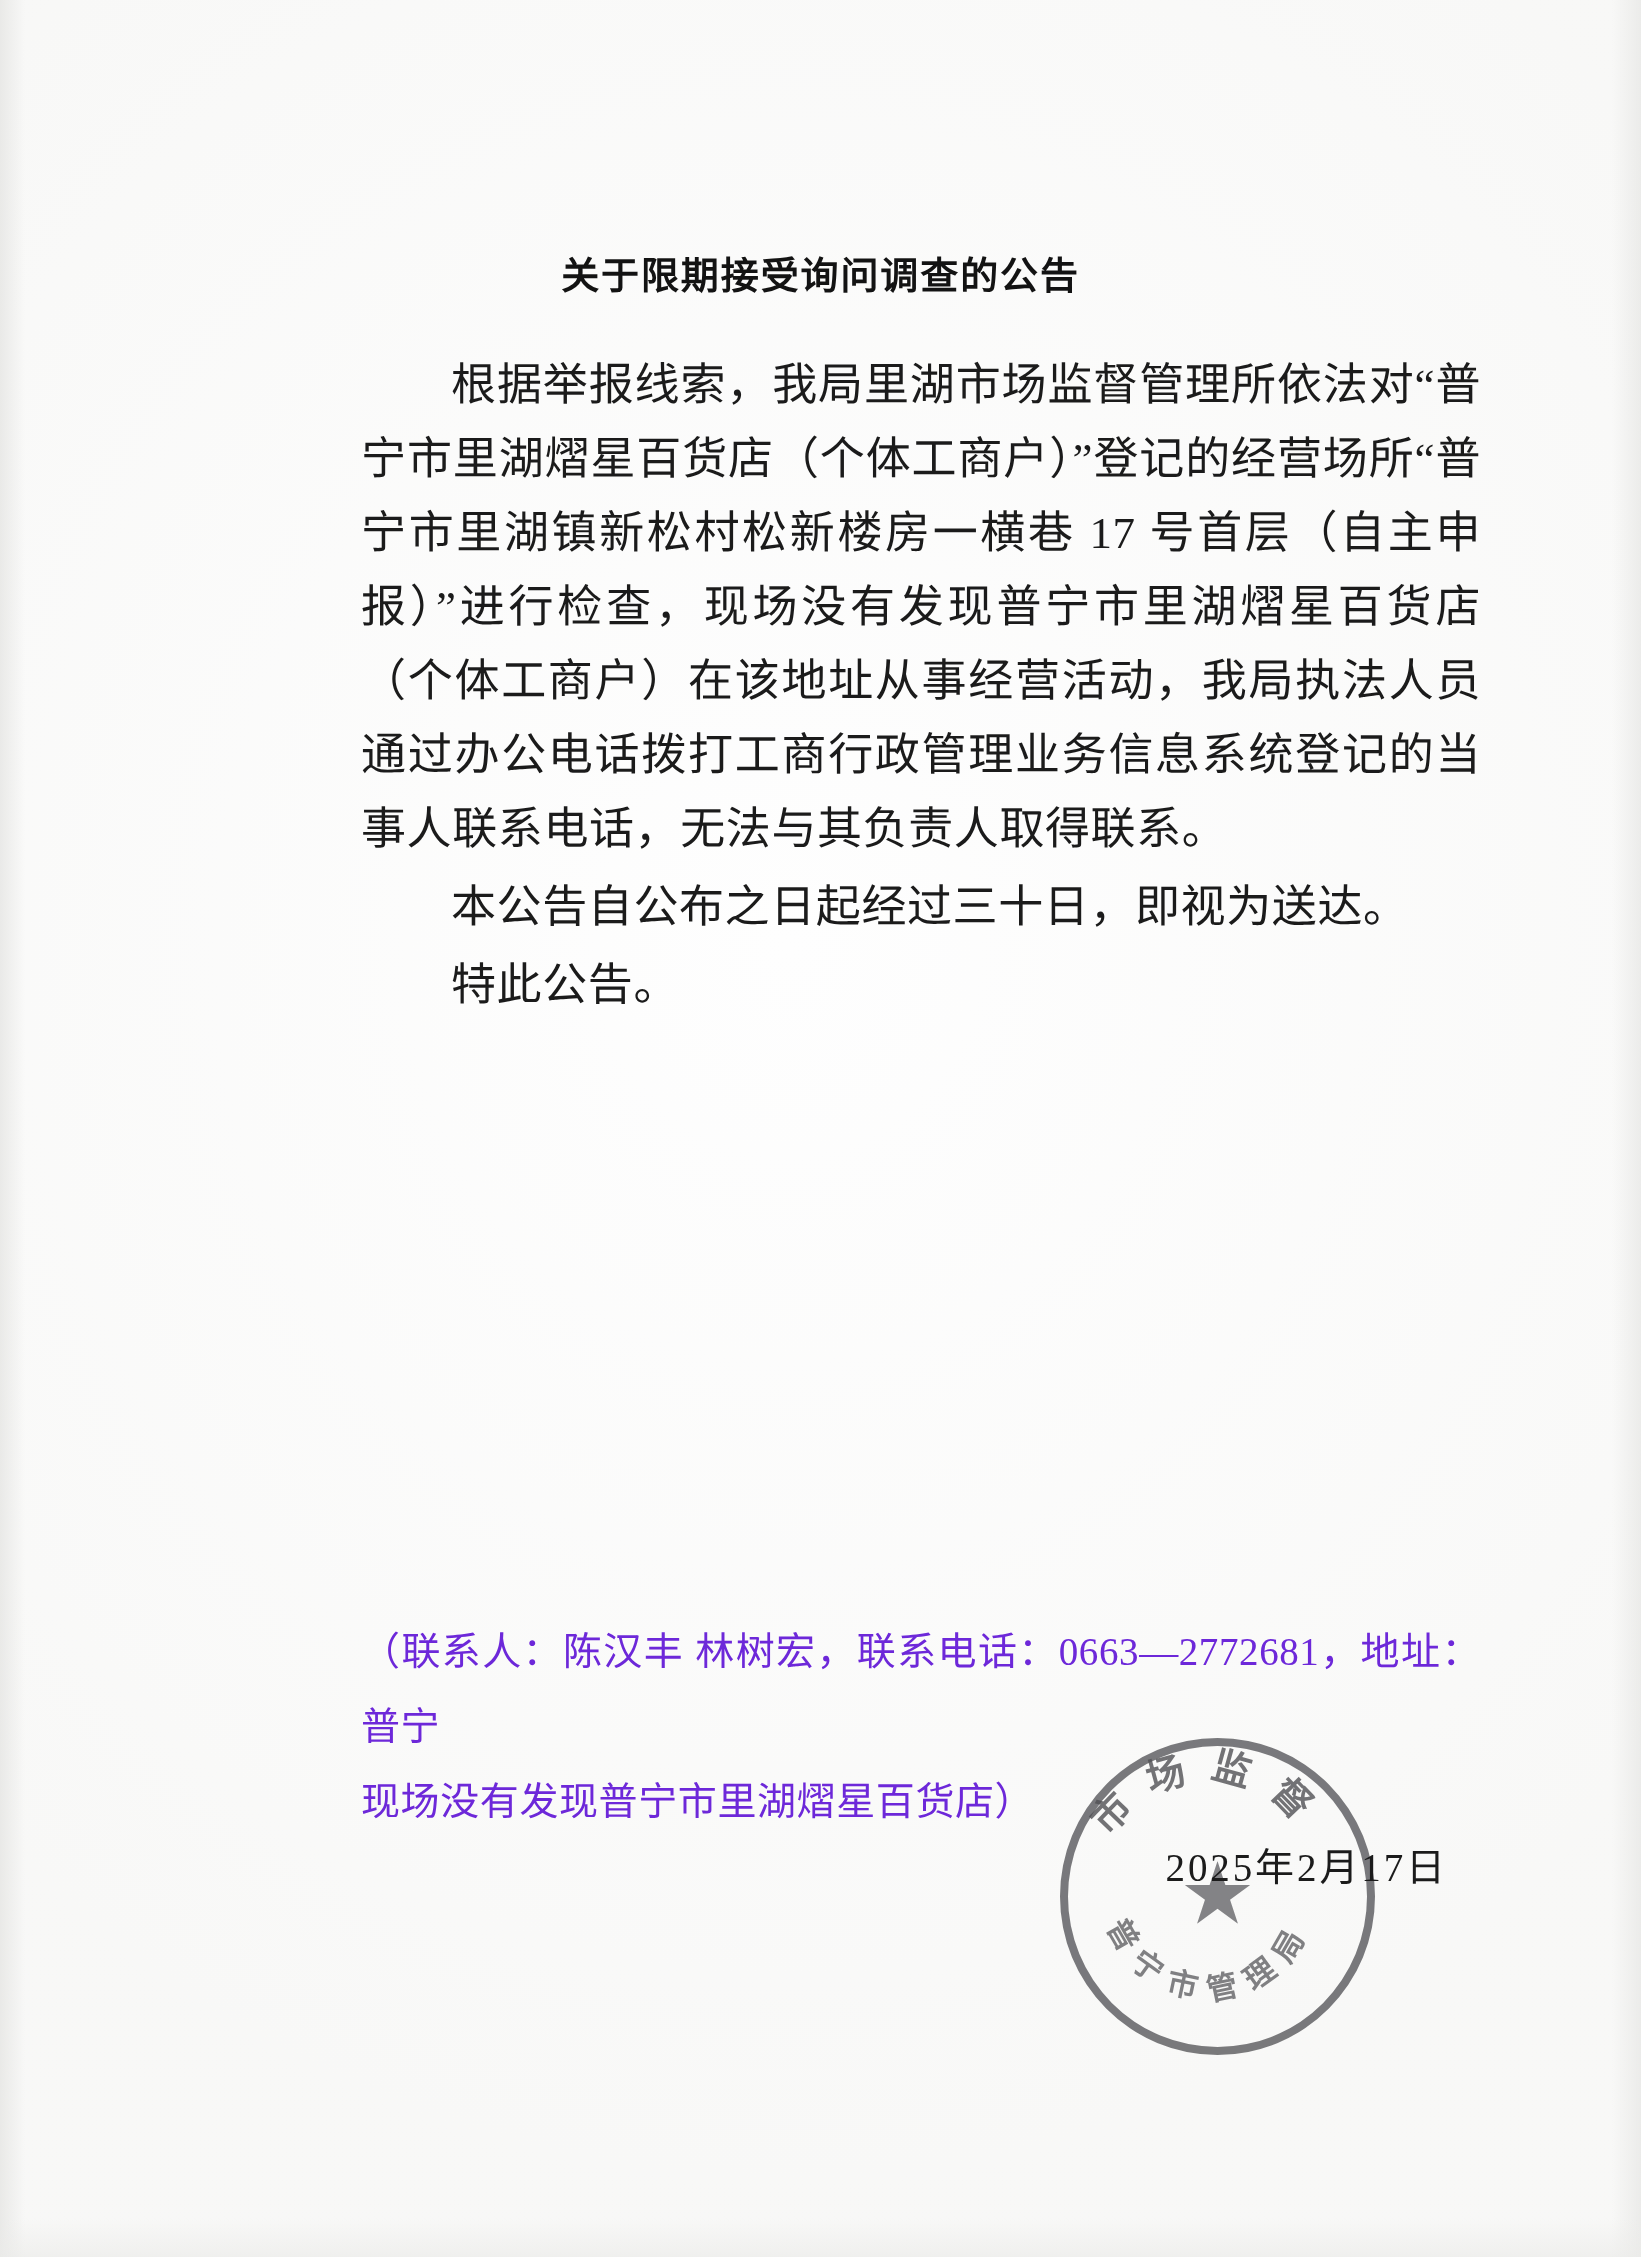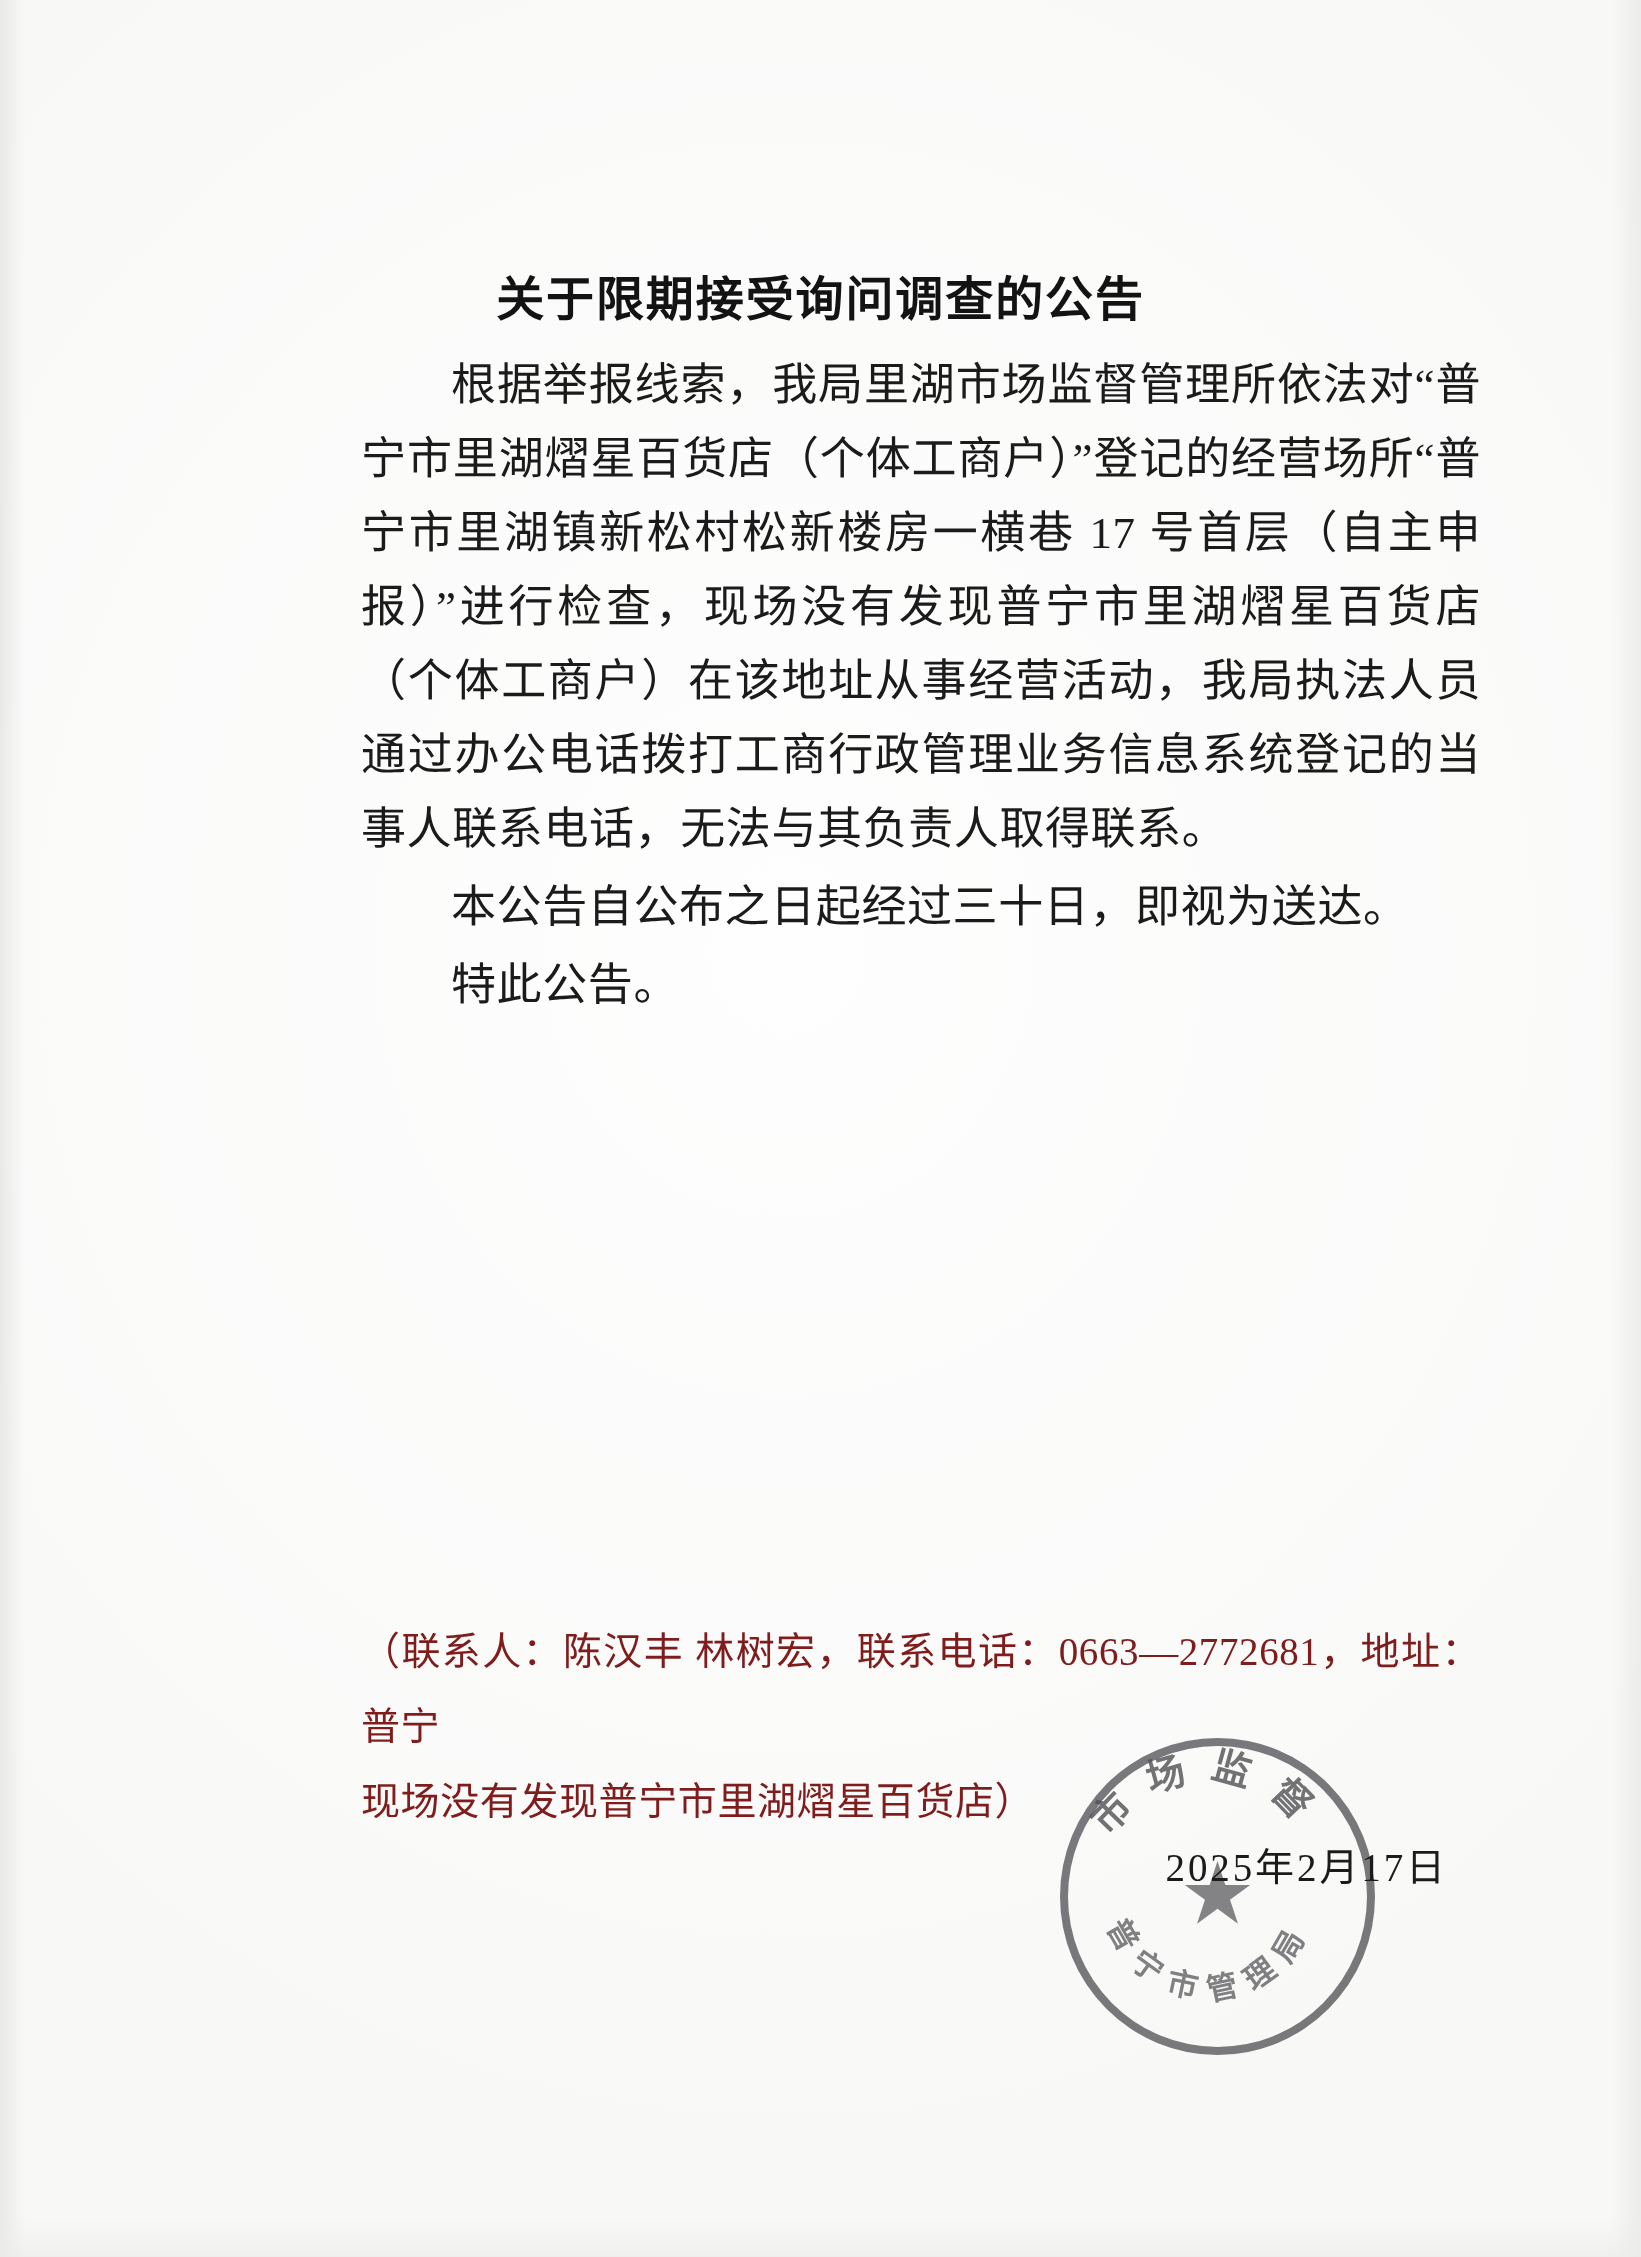--- a/index.html
+++ b/index.html
@@ -42,27 +42,27 @@
   }
   .scan-edge-bottom {
     position: absolute;
     left: 0; right: 0; bottom: 0; height: 39px;
     background: linear-gradient(to top, rgba(235,235,233,0.65), rgba(255,255,255,0));
     pointer-events: none;
   }
 
   .doc-title {
     position: absolute;
-    top: 228px;
+    top: 220px;
     left: 0;
     width: 100%;
     text-align: center;
     font-family: "Liberation Sans", "DejaVu Sans", sans-serif;
     font-weight: bold;
-    font-size: 48px;
+    font-size: 38px;
     letter-spacing: 1.9px;
     color: #131313;
   }
 
   .body-text {
     position: absolute;
     left: 361px;
     top: 348px;
     width: 1120px;
   }
@@ -85,21 +85,21 @@
     width: 1120px;
   }
 
   .contact-para {
     font-size: 39px;
     line-height: 75px;
     text-align: justify;
     text-justify: inter-ideograph;
     letter-spacing: 0.6px;
     margin: 0;
-    color: #7f1d1d;
+    color: #6d28d9;
   }
 
   .signature-block {
     position: absolute;
     right: 193px;
     top: 1834px;
     text-align: left;
     z-index: 3;
   }
 

